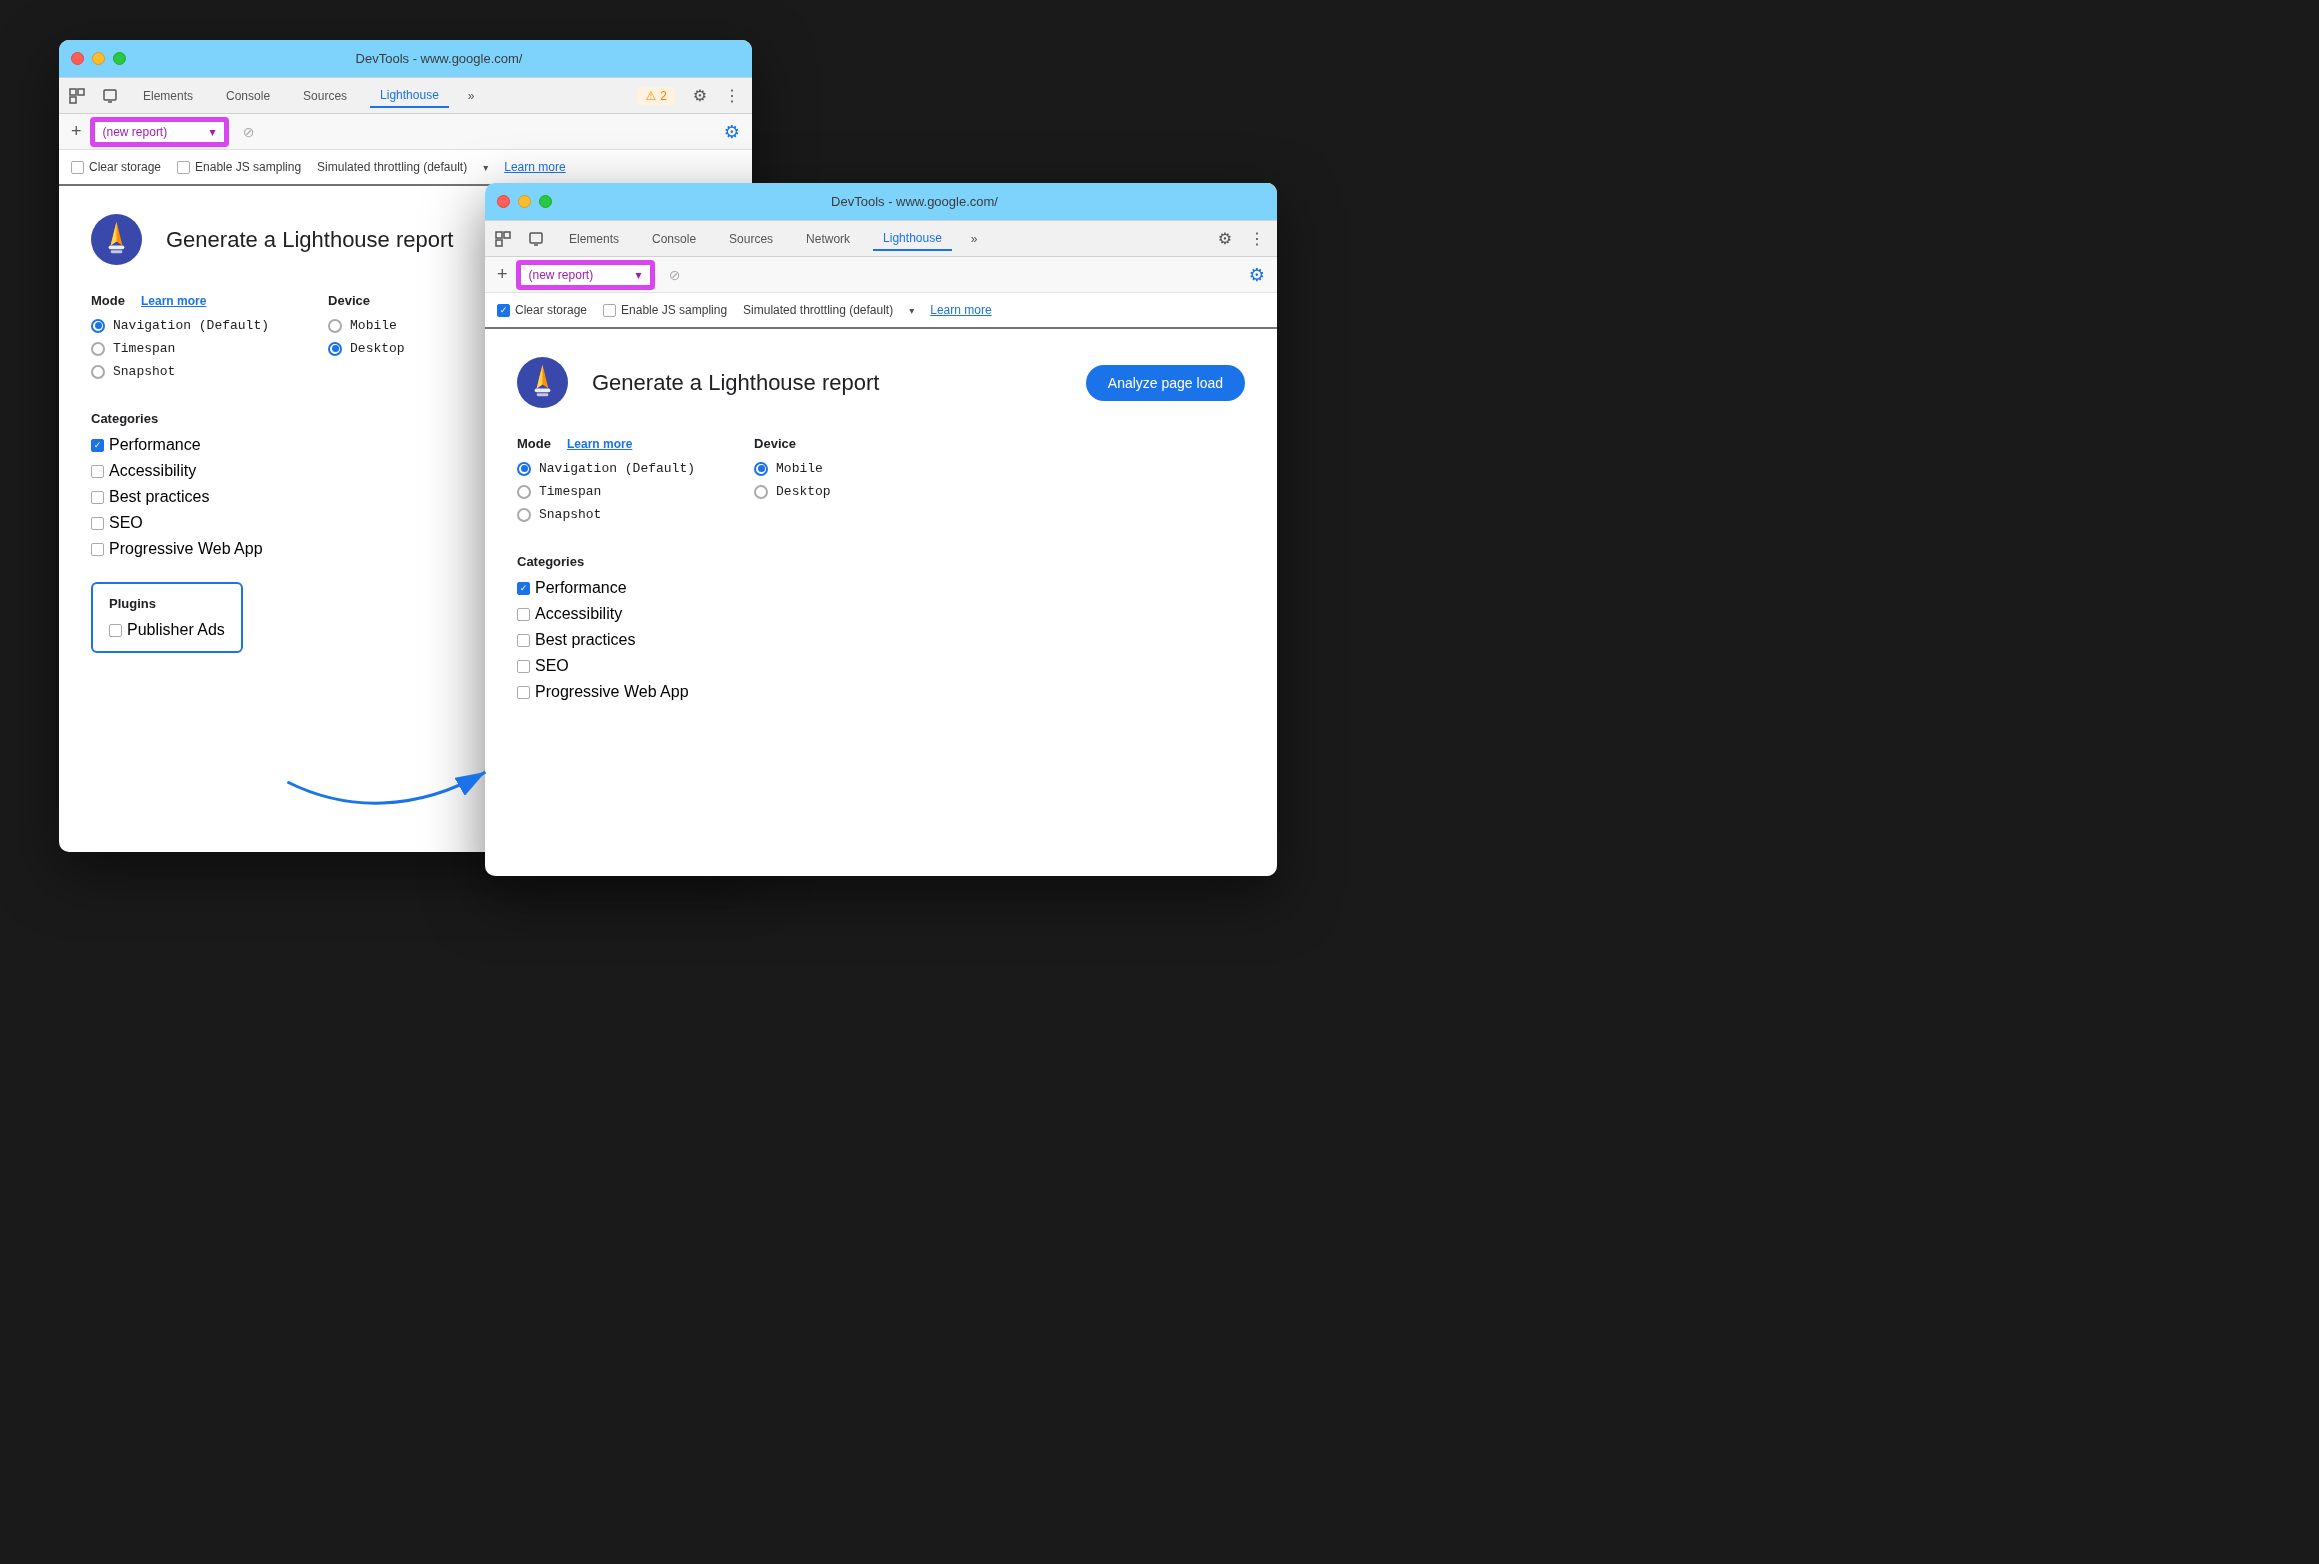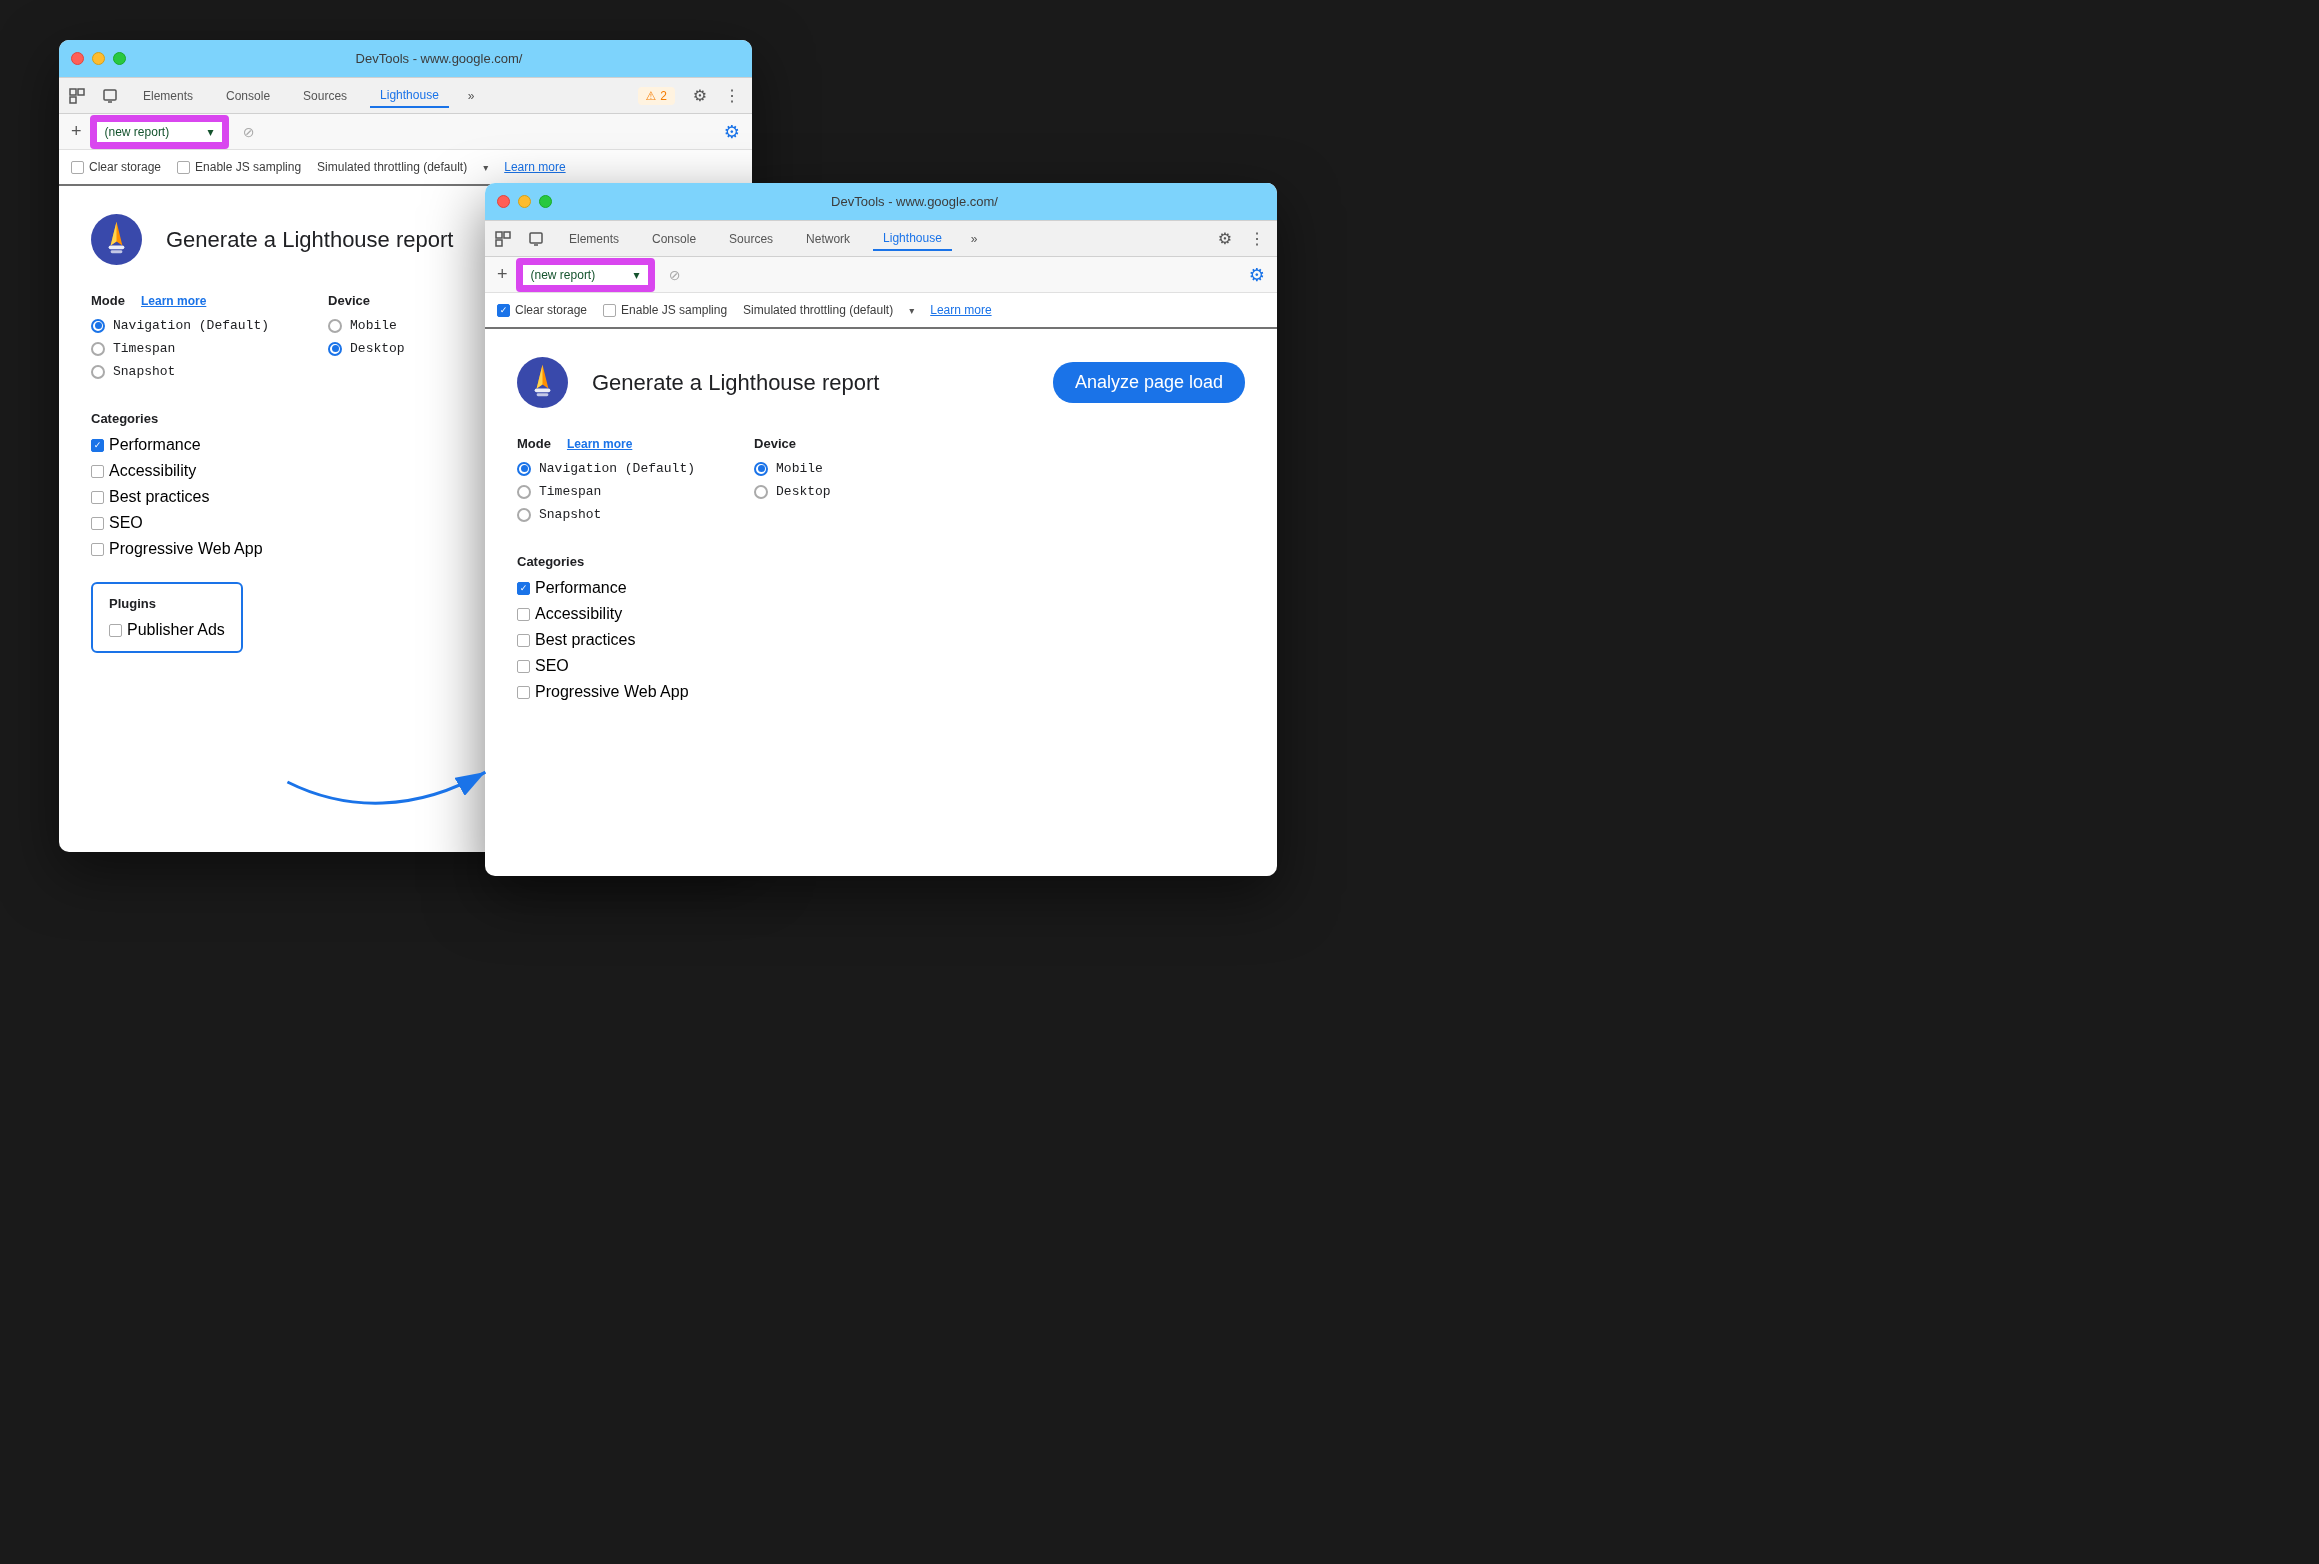--- a/index.html
+++ b/index.html
@@ -158,24 +158,24 @@
       font-size: 18px;
       color: #555;
       cursor: pointer;
     }
 
     .report-selector {
       display: flex;
       align-items: center;
       gap: 4px;
       padding: 3px 8px;
-      border: 7px solid #d946ef;
+      border: 5px solid #d946ef;
       border-radius: 4px;
       font-size: 12px;
-      color: #14532d;
+      color: #a21caf;
       background: #fff;
       cursor: pointer;
       min-width: 139px;
     }
 
     .toolbar-spacer { flex: 1; }
 
     .gear-blue {
       color: #1a73e8;
       font-size: 18px;
@@ -255,21 +255,21 @@
       color: #202124;
       flex: 1;
     }
 
     .analyze-btn {
       background: #1a73e8;
       color: #fff;
       border: none;
       border-radius: 20px;
       padding: 10px 22px;
-      font-size: 18px;
+      font-size: 14px;
       font-weight: 500;
       cursor: pointer;
       white-space: nowrap;
     }
 
     
     .form-row {
       display: flex;
       gap: 59px;
       margin-bottom: 24px;

